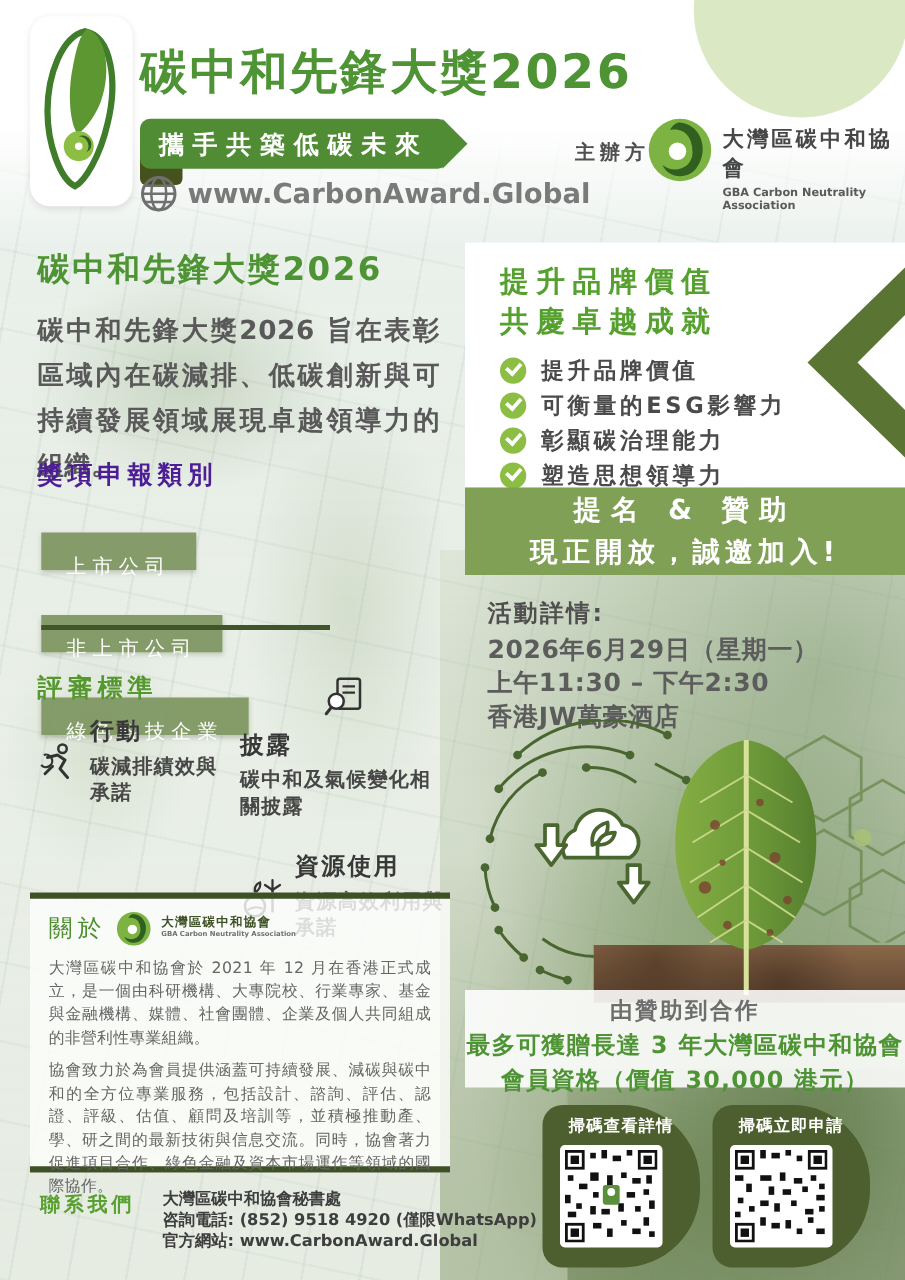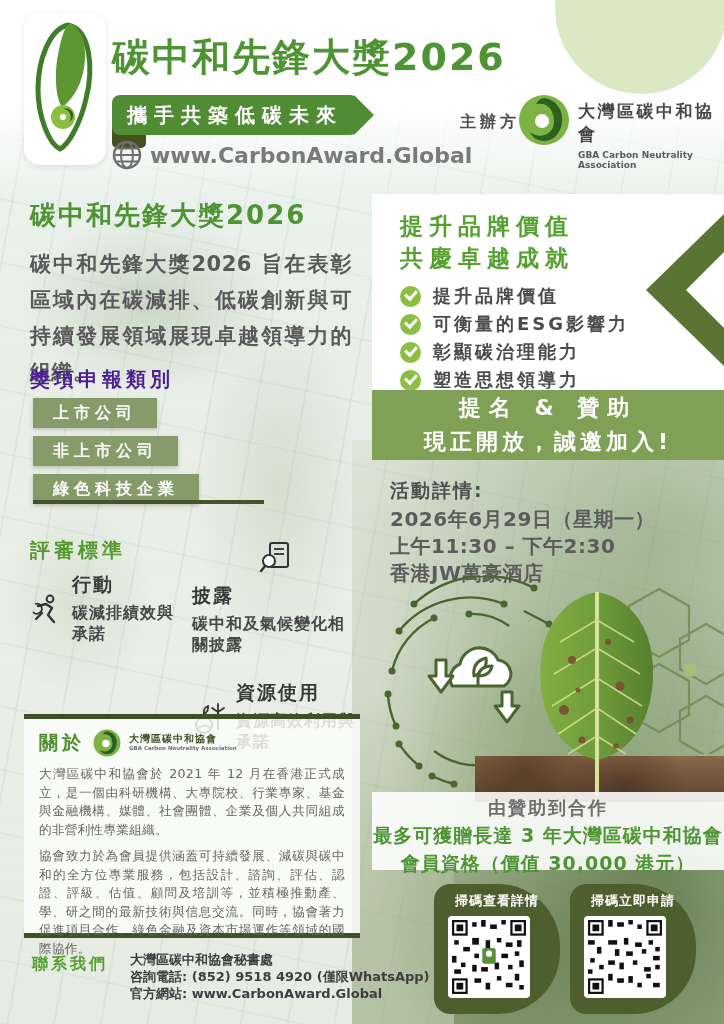--- a/index.html
+++ b/index.html
@@ -48,33 +48,33 @@
   .org-names{position:absolute;left:578px;top:100px;}
   .org-zh{font-size:17px;font-weight:800;color:#474747;letter-spacing:2.5px;}
   .org-en{font-size:9px;font-weight:700;color:#5a5a5a;margin-top:4px;}
 
   
   .intro-heading{position:absolute;left:30px;top:198px;font-size:26px;font-weight:800;color:#4e9434;letter-spacing:2px;}
   .intro-body{position:absolute;left:30px;top:246px;width:322px;font-size:21px;font-weight:600;color:#595959;
     line-height:36px;text-align:justify;letter-spacing:.5px;}
   .cat-heading{position:absolute;left:30px;top:366px;font-size:20px;font-weight:800;color:#4c1d95;letter-spacing:4px;}
   .cat-list{position:absolute;left:33px;top:398px;display:flex;flex-direction:column;align-items:flex-start;gap:8px;}
-  .cat-pill{background:rgba(125,150,96,.93);color:#fff;font-size:16px;font-weight:700;letter-spacing:5px;
-    height:30px;line-height:30px;padding:0 20px;box-shadow:0 2px 4px rgba(60,70,40,.25);}
+  .cat-pill{background:rgba(125,150,96,.93);color:#fff;font-size:16px;font-weight:400;letter-spacing:5px;
+    height:30px;line-height:30px;padding:12px 20px;box-shadow:0 2px 4px rgba(60,70,40,.25);margin-top:28px;}
   .divider{position:absolute;left:33px;top:500px;width:231px;height:4px;background:#42552a;}
   .crit-heading{position:absolute;left:30px;top:537px;font-size:20px;font-weight:800;color:#55982f;letter-spacing:4px;}
   .crit-item{position:absolute;display:flex;gap:8px;align-items:center;}
   .crit-icon{flex:0 0 36px;width:36px;height:36px;margin-top:3px;}
   .crit-title{font-size:19px;font-weight:800;color:#383838;letter-spacing:2px;}
   .crit-desc{font-size:16px;font-weight:600;color:#474747;letter-spacing:1px;line-height:21px;margin-top:4px;}
 
   .about-panel{position:absolute;left:24px;top:714px;width:336px;height:224px;background:rgba(253,254,251,.82);
     border-top:5px solid #3e5126;border-bottom:5px solid #3e5126;padding:10px 15px 0 15px;}
   .about-head{display:flex;align-items:center;gap:8px;}
-  .about-title{font-size:19px;font-weight:700;color:#4e8f2f;letter-spacing:4px;}
+  .about-title{font-size:19px;font-weight:400;color:#4e8f2f;letter-spacing:4px;}
   .about-logo{width:28px;height:28px;}
   .about-org{line-height:1;}
   .about-org-zh{font-size:10px;font-weight:800;color:#3f5126;letter-spacing:1px;}
   .about-org-en{font-size:5.5px;font-weight:700;color:#707070;margin-top:2px;}
   .about-p{font-size:12.6px;font-weight:500;color:#666;line-height:18.5px;text-align:justify;margin:8px 0 0 0;letter-spacing:.3px;}
 
   .contact{position:absolute;left:32px;top:952px;display:flex;gap:22px;align-items:flex-start;justify-content:flex-end;}
   .contact-heading{font-size:16px;font-weight:800;color:#58a032;letter-spacing:3px;margin-top:2px;white-space:nowrap;}
   .contact-lines{font-size:13px;font-weight:700;color:#3e3e3e;line-height:16.8px;}
 

